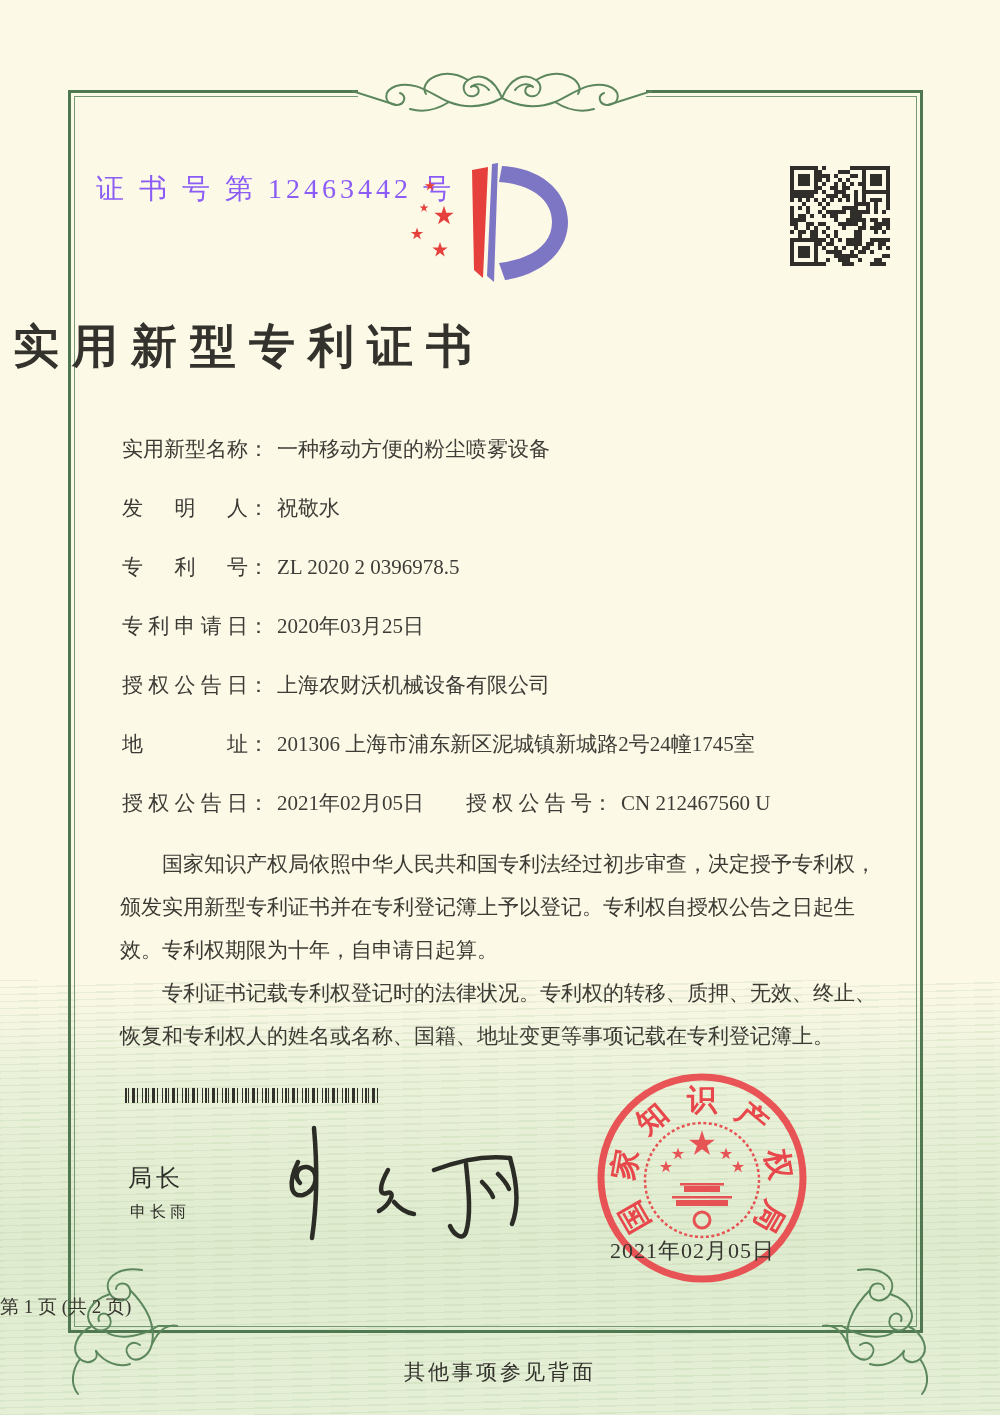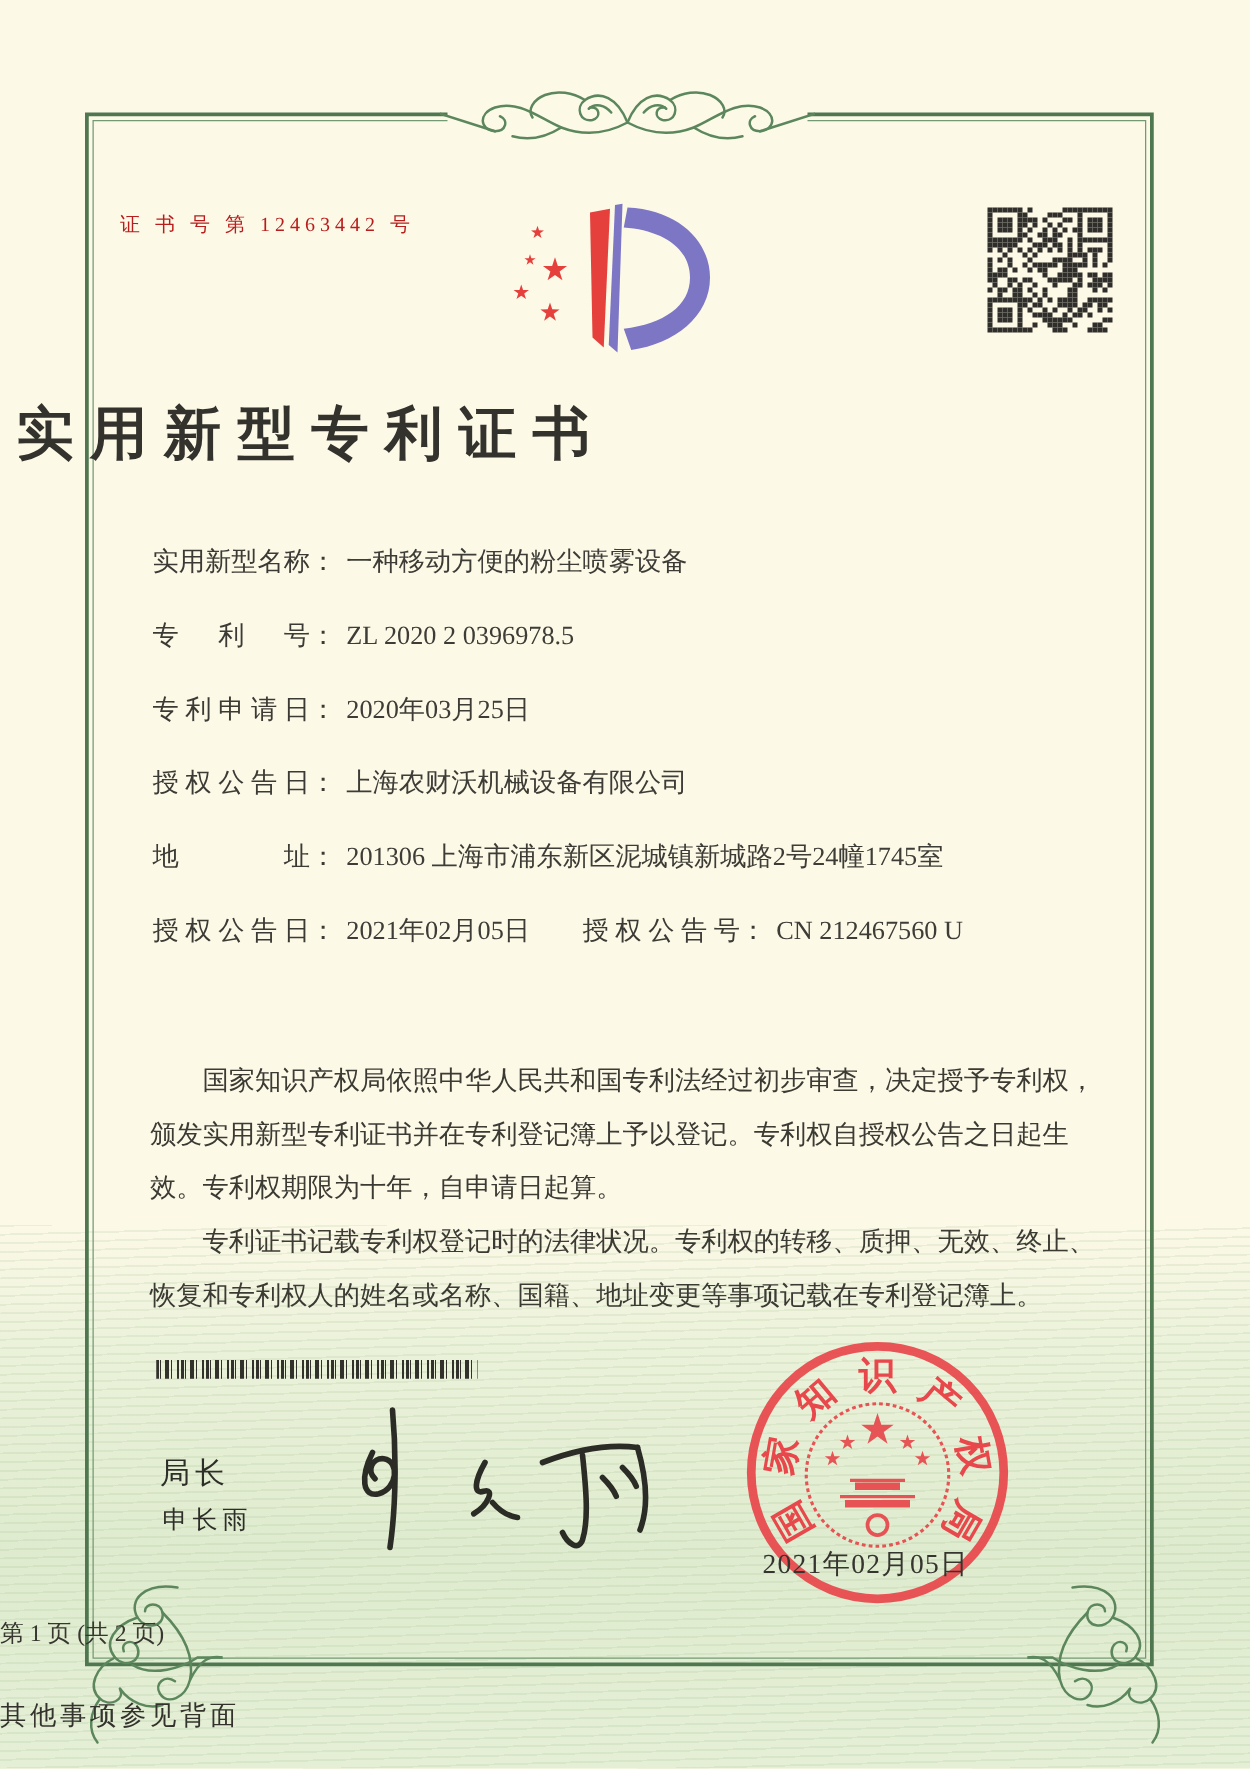--- a/index.html
+++ b/index.html
@@ -15,21 +15,21 @@
   
   .frame{position:absolute;left:68px;top:90px;width:849px;height:1237px;
          border:3px solid #4f7850;}
   .frame::after{content:"";position:absolute;inset:3px;border:1px solid #739a72;}
 
   .ornament-top{position:absolute;left:352px;top:60px;width:300px;height:58px;}
   .flourish{position:absolute;width:132px;height:138px;}
   .flourish.left{left:46px;top:1262px;}
   .flourish.right{left:822px;top:1262px;transform:scaleX(-1);}
 
-  .cert-no{position:absolute;left:96px;top:170px;font-size:16px;letter-spacing:4px;color:#b91c1c;}
+  .cert-no{position:absolute;left:96px;top:170px;font-size:28px;letter-spacing:4px;color:#8b5cf6;}
 
   .logo{position:absolute;left:408px;top:156px;width:168px;height:132px;}
   .qr{position:absolute;left:790px;top:166px;width:100px;height:100px;
       display:grid;grid-template-columns:repeat(25,4px);grid-auto-rows:4px;}
   .qr .m{background:#2f2e2a;}
 
   .title{position:absolute;left:0;top:316px;width:100%;margin:0;text-align:left;
          font-size:46px;font-weight:bold;letter-spacing:13px;color:#33322d;text-indent:13px;}
 
   .fields{position:absolute;left:122px;top:438px;width:790px;font-size:21px;}
@@ -45,31 +45,31 @@
   .barcode{position:absolute;left:125px;top:1088px;width:257px;height:15px;
     background:repeating-linear-gradient(90deg,
       #32312c 0 2px, transparent 2px 3px,
       #32312c 3px 4px, transparent 4px 7px,
       #32312c 7px 10px, transparent 10px 12px,
       #32312c 12px 13px, transparent 13px 17px,
       #32312c 17px 18px, transparent 18px 20px);}
 
   .signer-title{position:absolute;left:128px;top:1162px;font-size:24px;
       font-family:"Liberation Sans","DejaVu Sans",sans-serif;color:#2e2e29;letter-spacing:4px;}
-  .signer-name{position:absolute;left:130px;top:1202px;font-size:20px;
+  .signer-name{position:absolute;left:130px;top:1202px;font-size:16px;
       font-family:"Liberation Sans","DejaVu Sans",sans-serif;color:#2e2e29;letter-spacing:4px;}
   .signature{position:absolute;left:268px;top:1122px;width:266px;height:126px;}
 
   .seal{position:absolute;left:592px;top:1068px;width:220px;height:220px;}
   .seal-char{font-size:30px;font-weight:bold;fill:#e8474b;font-family:"Liberation Serif",serif;}
   .seal-date{position:absolute;left:610px;top:1236px;font-size:22px;color:#35342f;letter-spacing:1px;z-index:3;}
 
   .page-indicator{position:absolute;left:0;top:1294px;width:1000px;
       font-size:19px;color:#37362f;}
-  .back-note{position:absolute;left:0;top:1358px;width:1000px;text-align:left;
+  .back-note{position:absolute;left:0;top:1358px;width:1000px;text-align:center;
       font-size:21px;color:#33322c;letter-spacing:3px;}
 
   .stroke-g{fill:none;stroke:#5c875d;stroke-width:2;stroke-linecap:round;}
   .sig-stroke{fill:none;stroke:#2c2c26;stroke-width:4.5;stroke-linecap:round;stroke-linejoin:round;}
 </style>
 </head>
 <body>
 
 <div class="page">
 
@@ -756,20 +756,23 @@
       <div class="m"></div>
       <div class="m"></div>
       <div></div>
     </div>
 
   <h1 class="title">实用新型专利证书</h1>
 
   <div class="fields">
     <div class="row">
       <span class="lbl">实用新型名称</span><span class="colon">：</span><span class="val">一种移动方便的粉尘喷雾设备</span>
+    </div>
+    <div class="row">
+      <span class="lbl">发明人</span><span class="colon">：</span><span class="val">祝敬水</span>
     </div>
     <div class="row">
       <span class="lbl">专利号</span><span class="colon">：</span><span class="val">ZL 2020 2 0396978.5</span>
     </div>
     <div class="row">
       <span class="lbl">专利申请日</span><span class="colon">：</span><span class="val">2020年03月25日</span>
     </div>
     <div class="row">
       <span class="lbl">授权公告日</span><span class="colon">：</span><span class="val">上海农财沃机械设备有限公司</span>
     </div>

